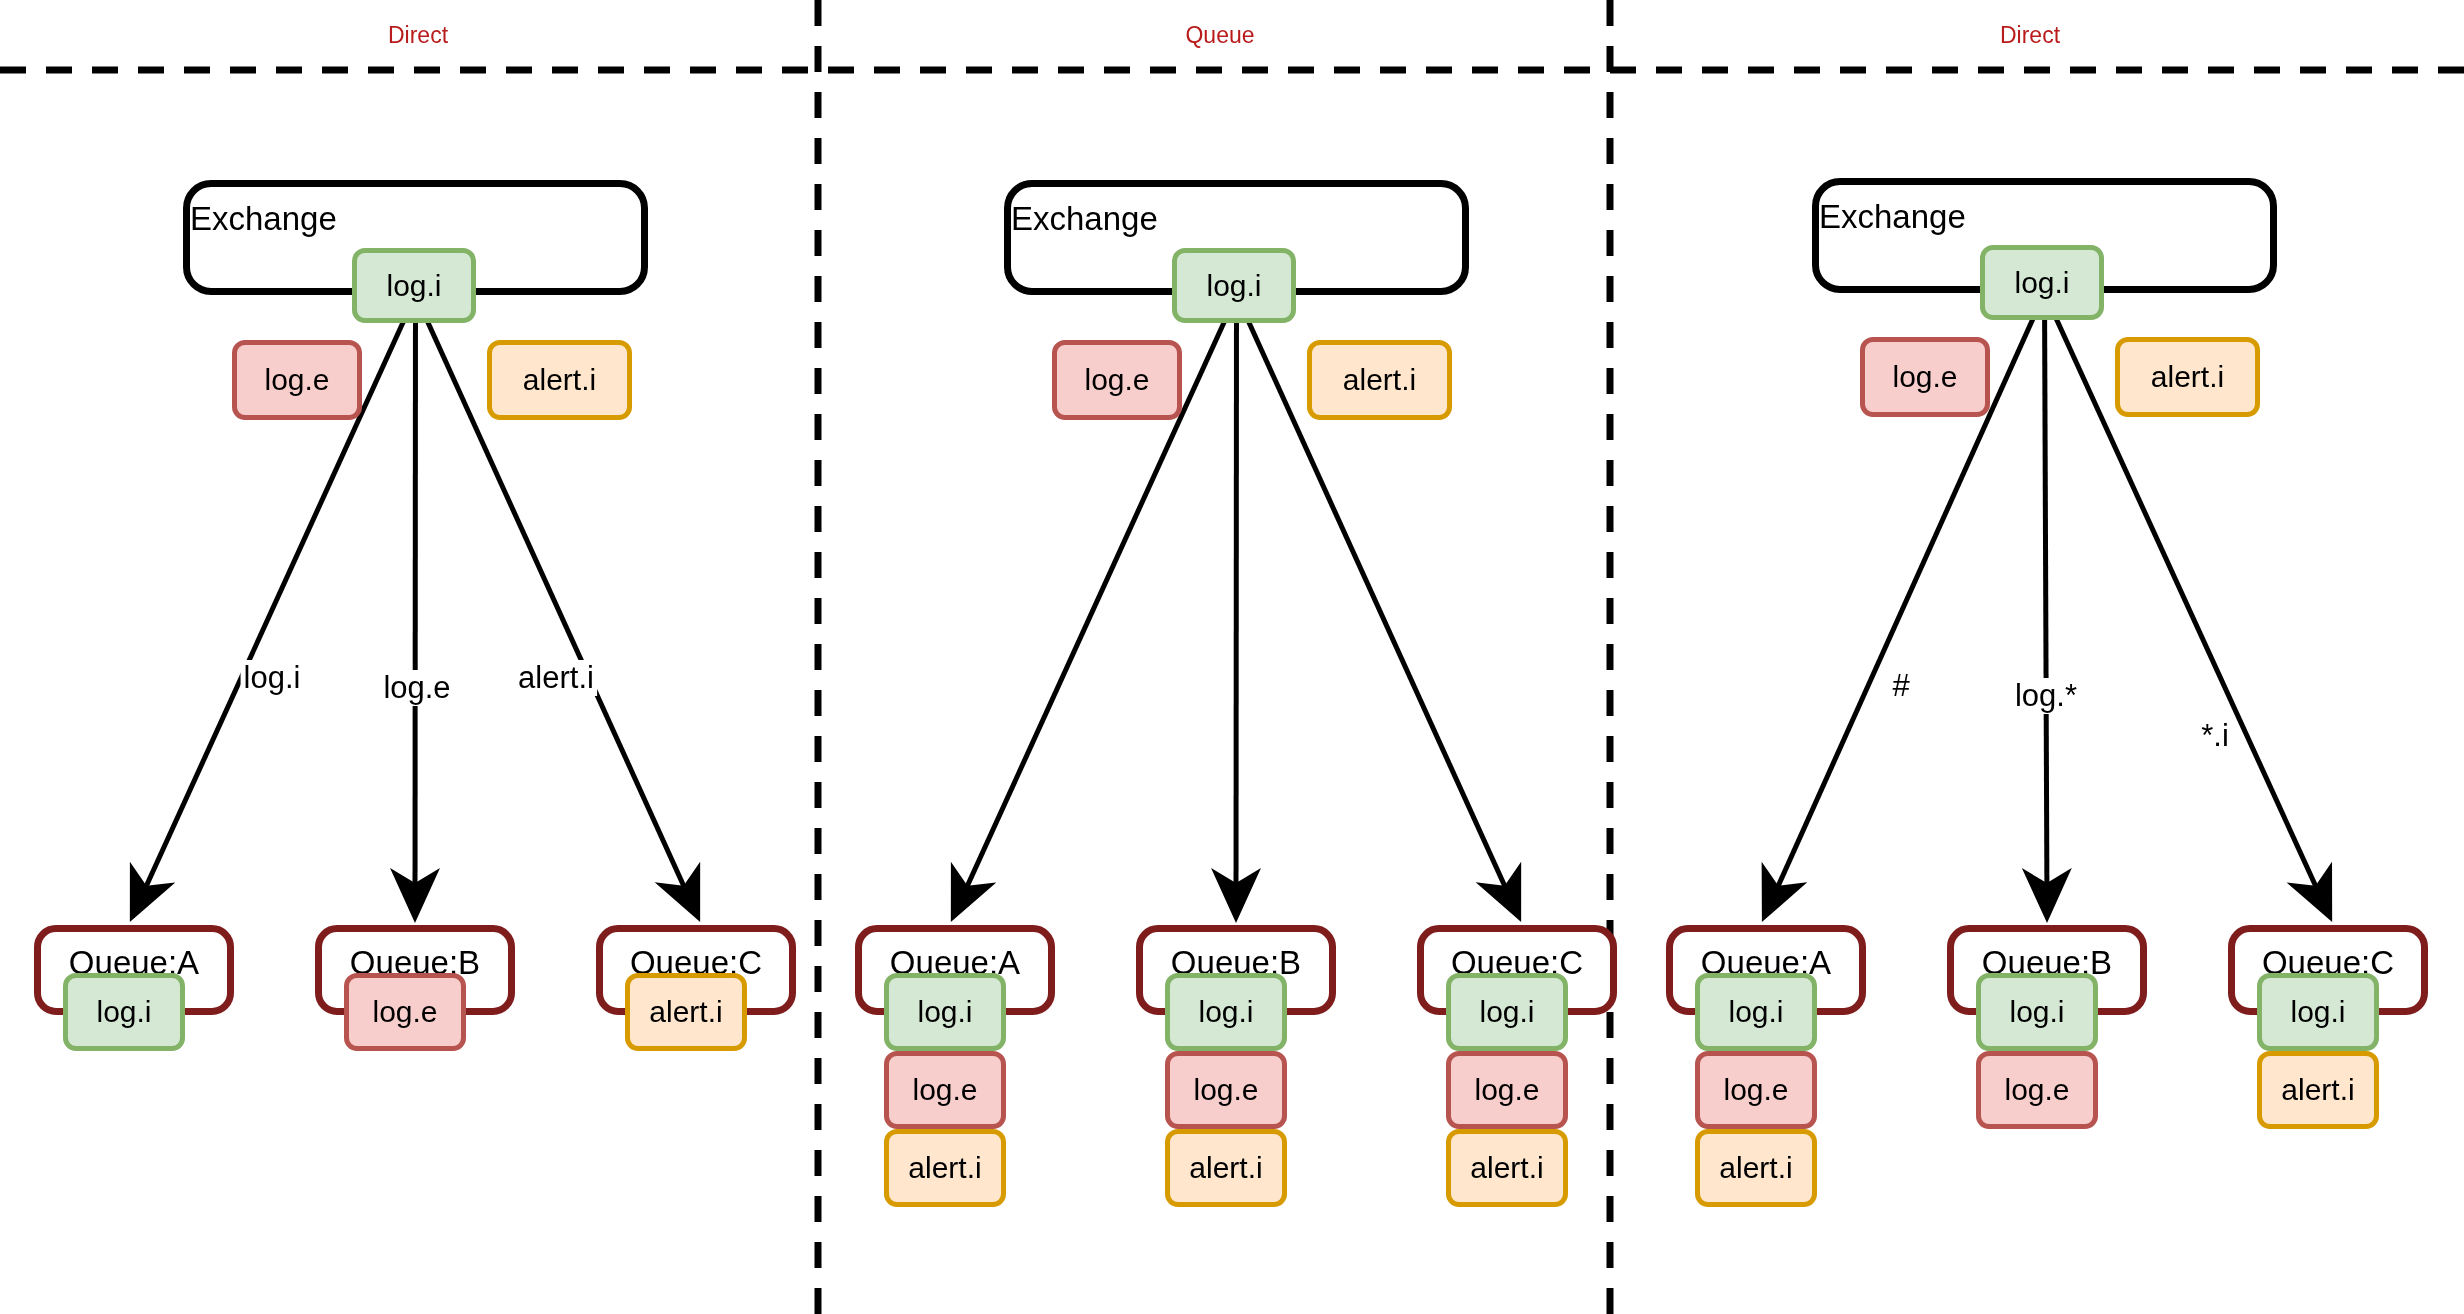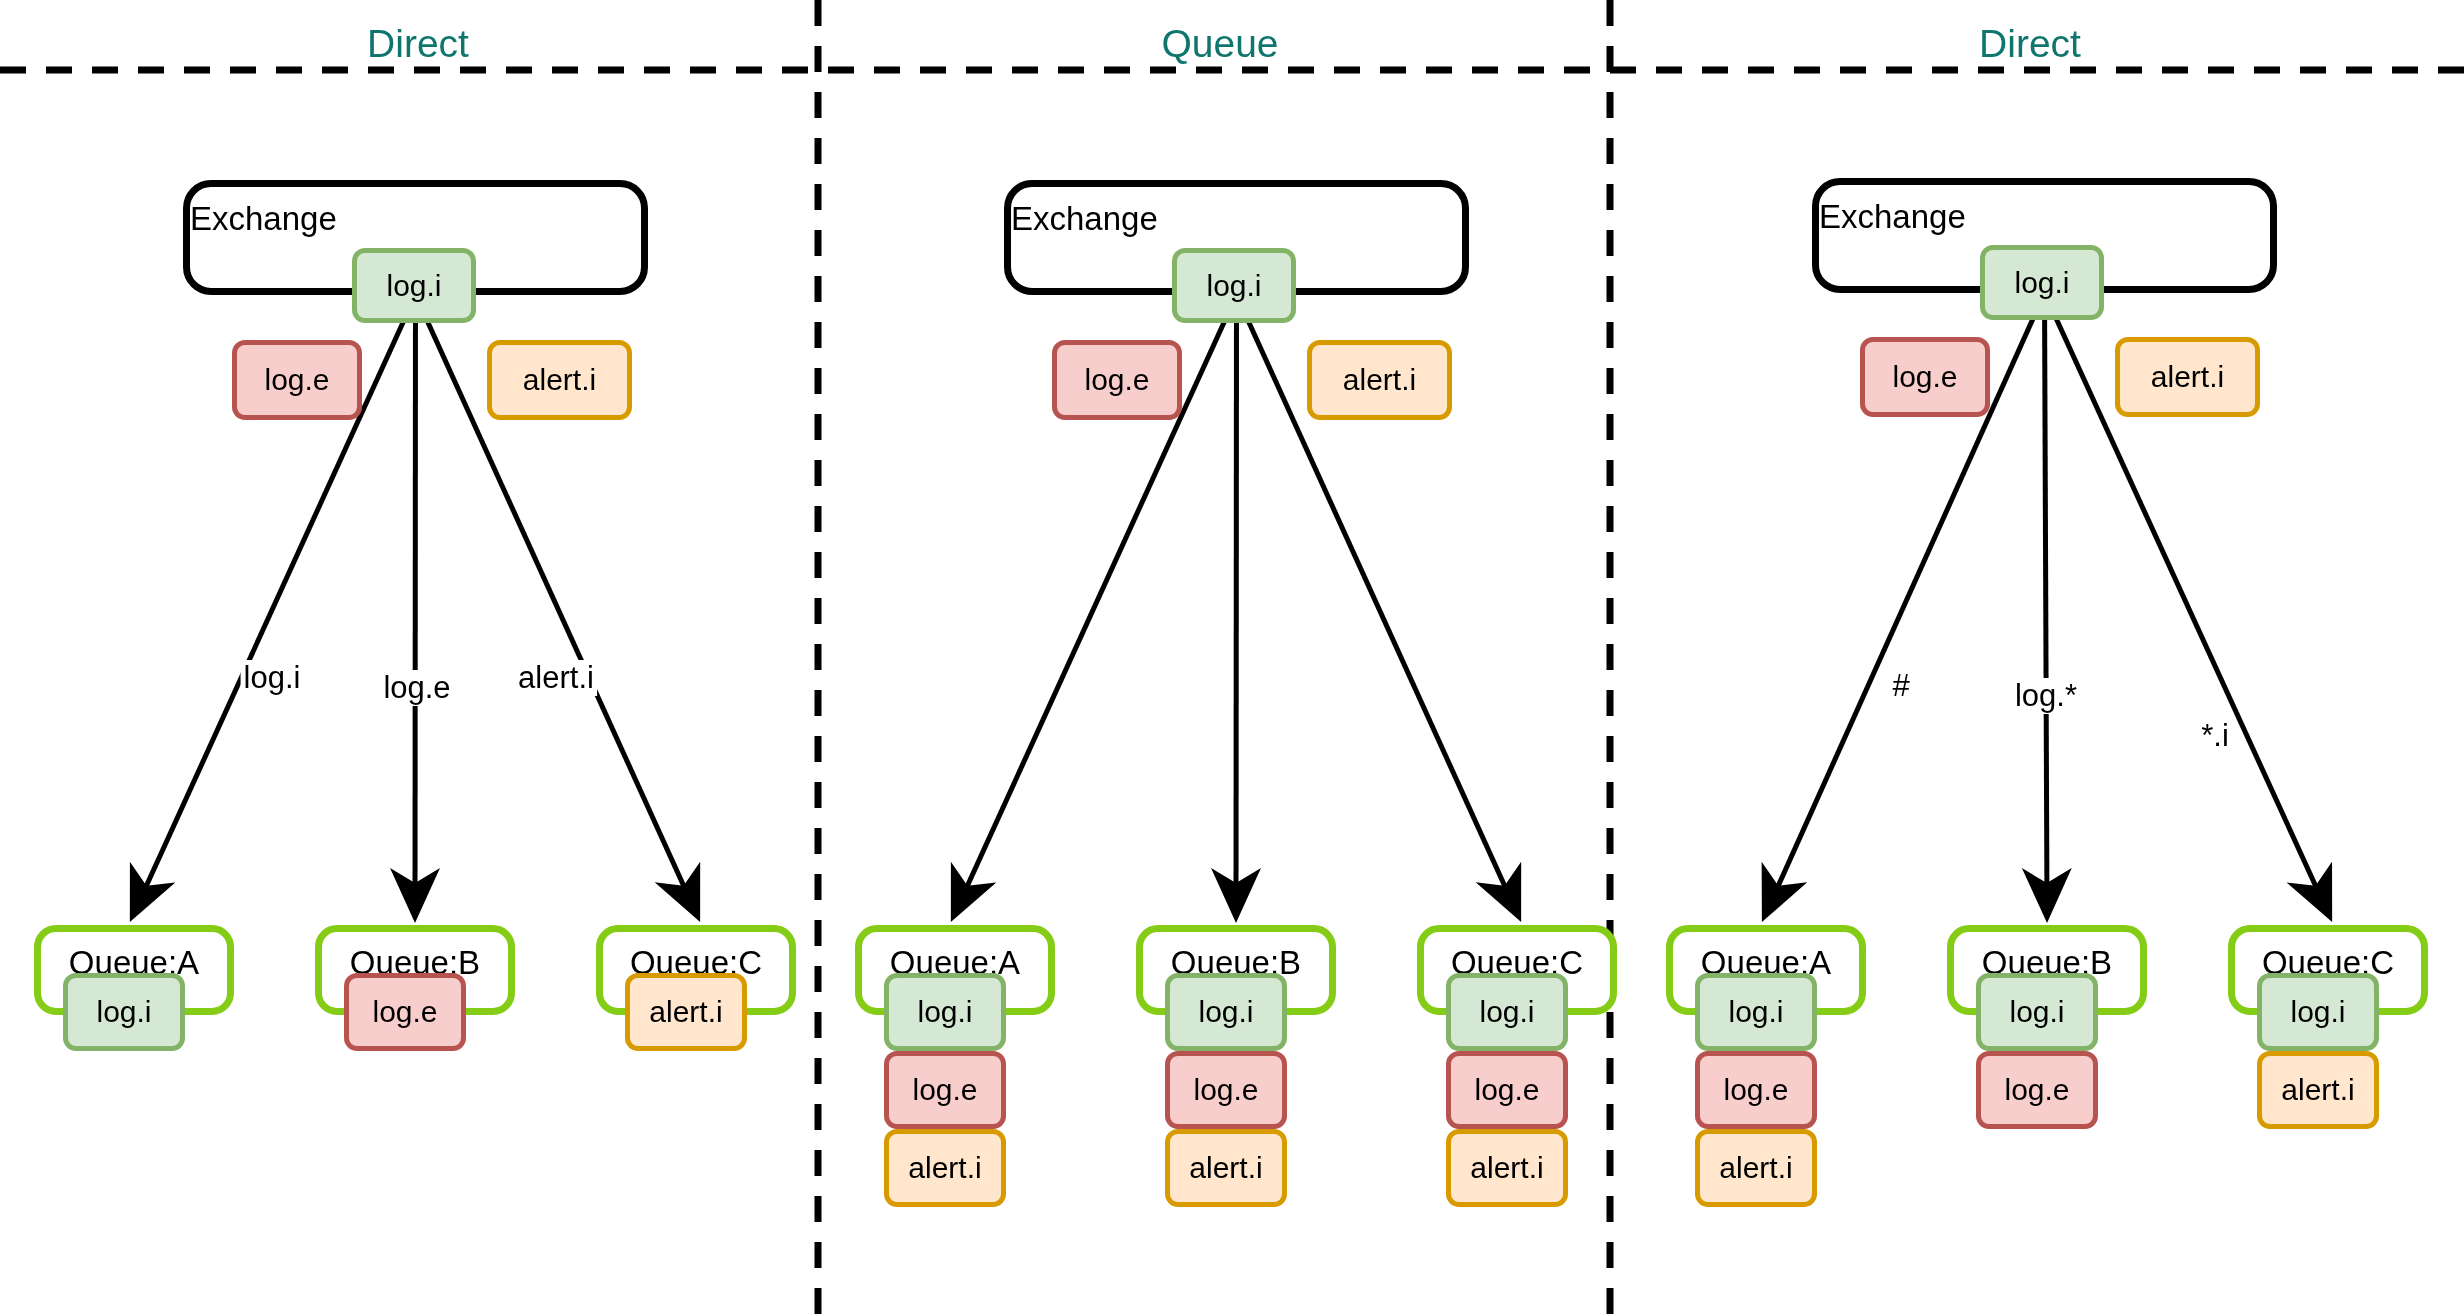--- a/index.html
+++ b/index.html
@@ -20,22 +20,22 @@
   .svg-layer {
     position: absolute;
     left: 0;
     top: 0;
     width: 2464px;
     height: 1314px;
   }
   
   .section-title {
     position: absolute;
-    font-size: 39px;
-    color: #0f766e;
+    font-size: 23px;
+    color: #b91c1c;
     text-align: center;
     white-space: nowrap;
     transform: translateX(-50%);
   }
   
   .exchange-box {
     position: absolute;
     border: 7px solid #000000;
     border-radius: 28px;
     background: #ffffff;
@@ -61,21 +61,21 @@
     font-size: 30px;
     color: #000000;
     white-space: nowrap;
   }
   .tag-green  { background: #d5e8d4; border: 5px solid #82b366; }
   .tag-red    { background: #f8cecc; border: 5px solid #b85450; }
   .tag-orange { background: #ffe6cc; border: 5px solid #d79b00; }
   
   .queue-box {
     position: absolute;
-    border: 7px solid #84cc16;
+    border: 7px solid #7f1d1d;
     border-radius: 22px;
     background: #ffffff;
     box-sizing: border-box;
   }
   .queue-label {
     position: absolute;
     left: 0; right: 0;
     top: 12px;
     text-align: center;
     font-size: 33px;

